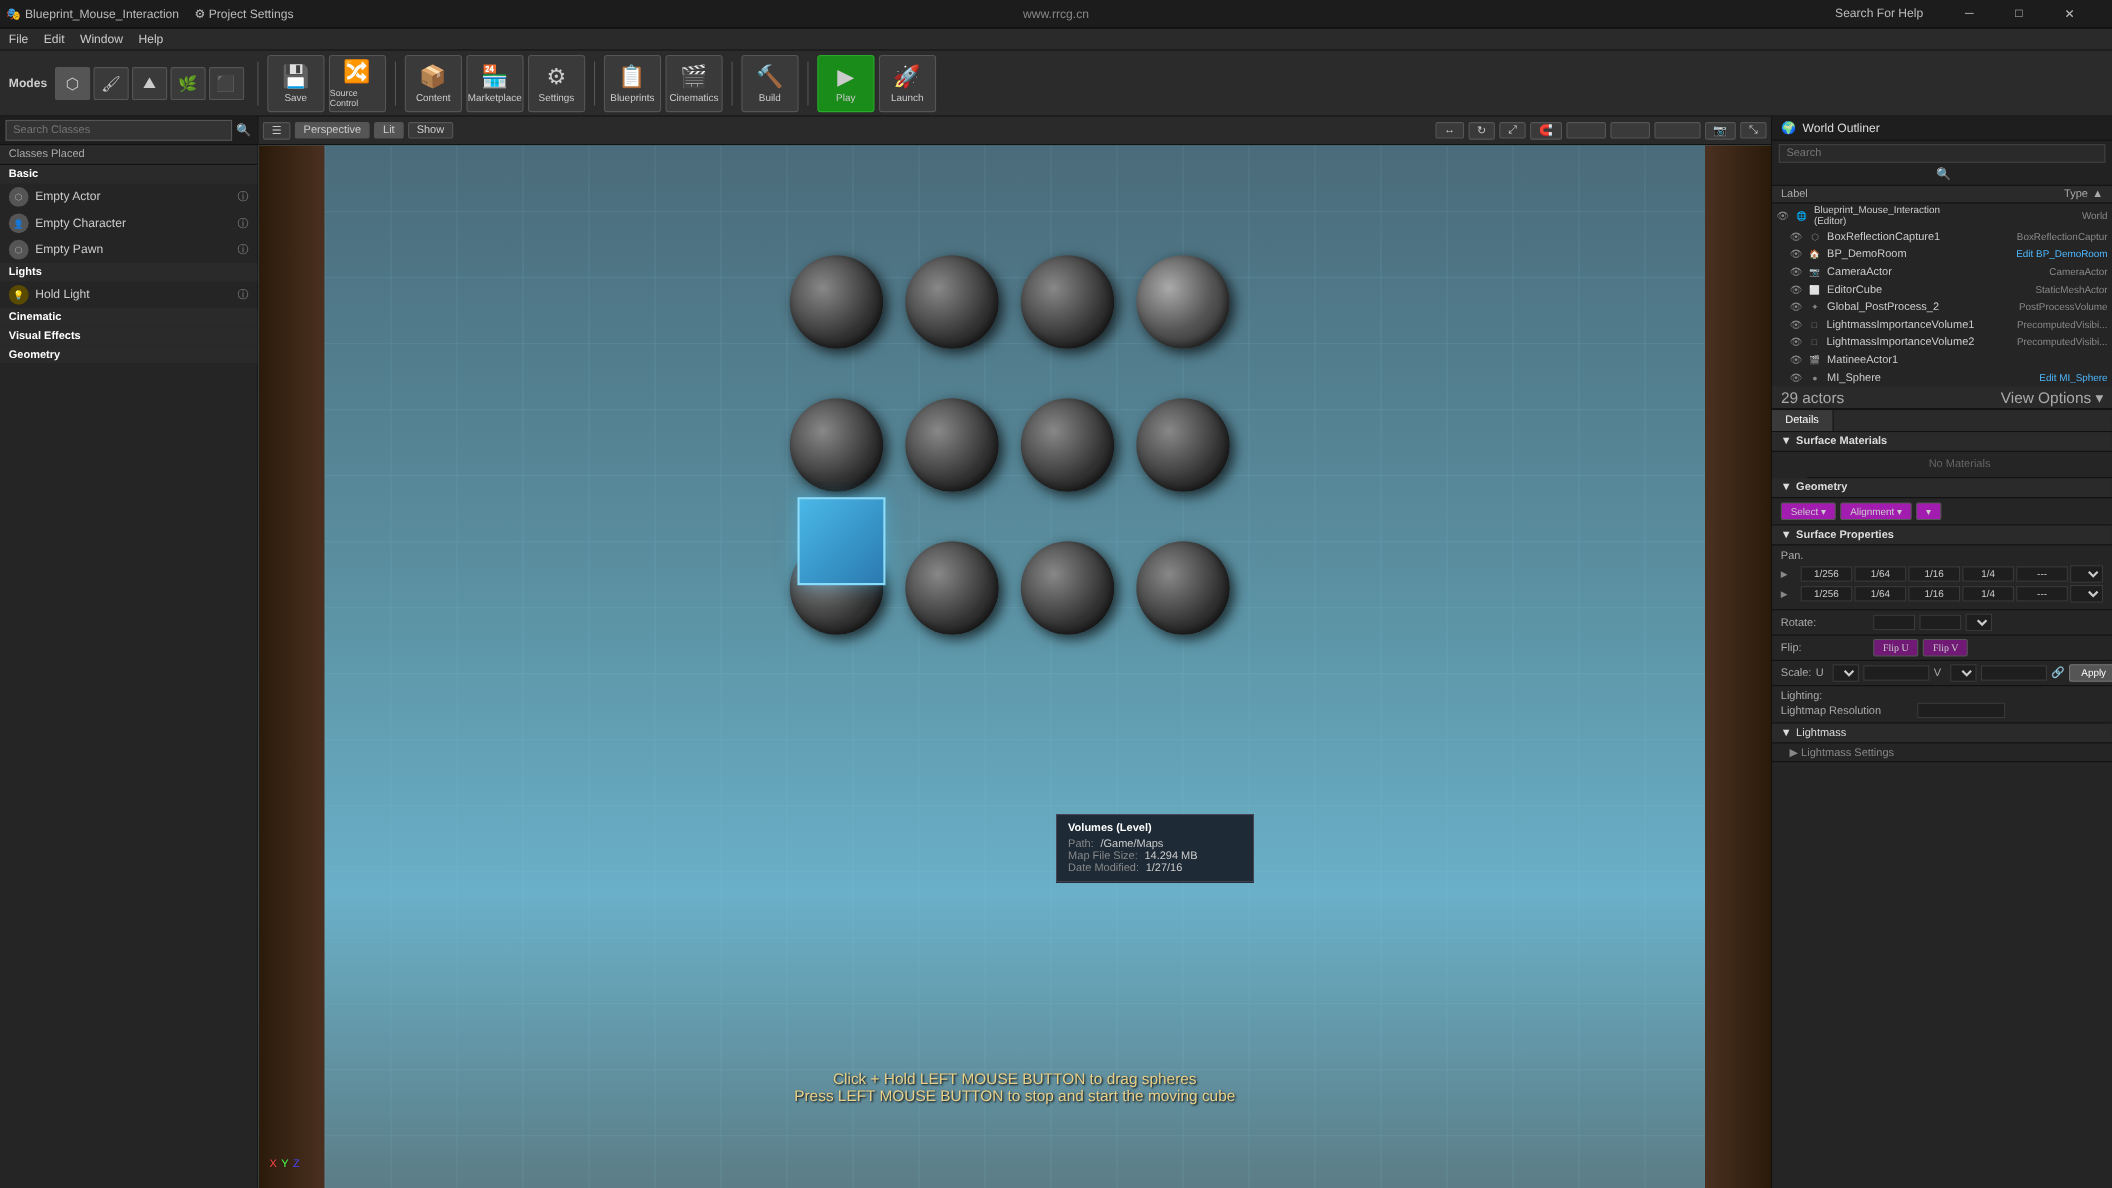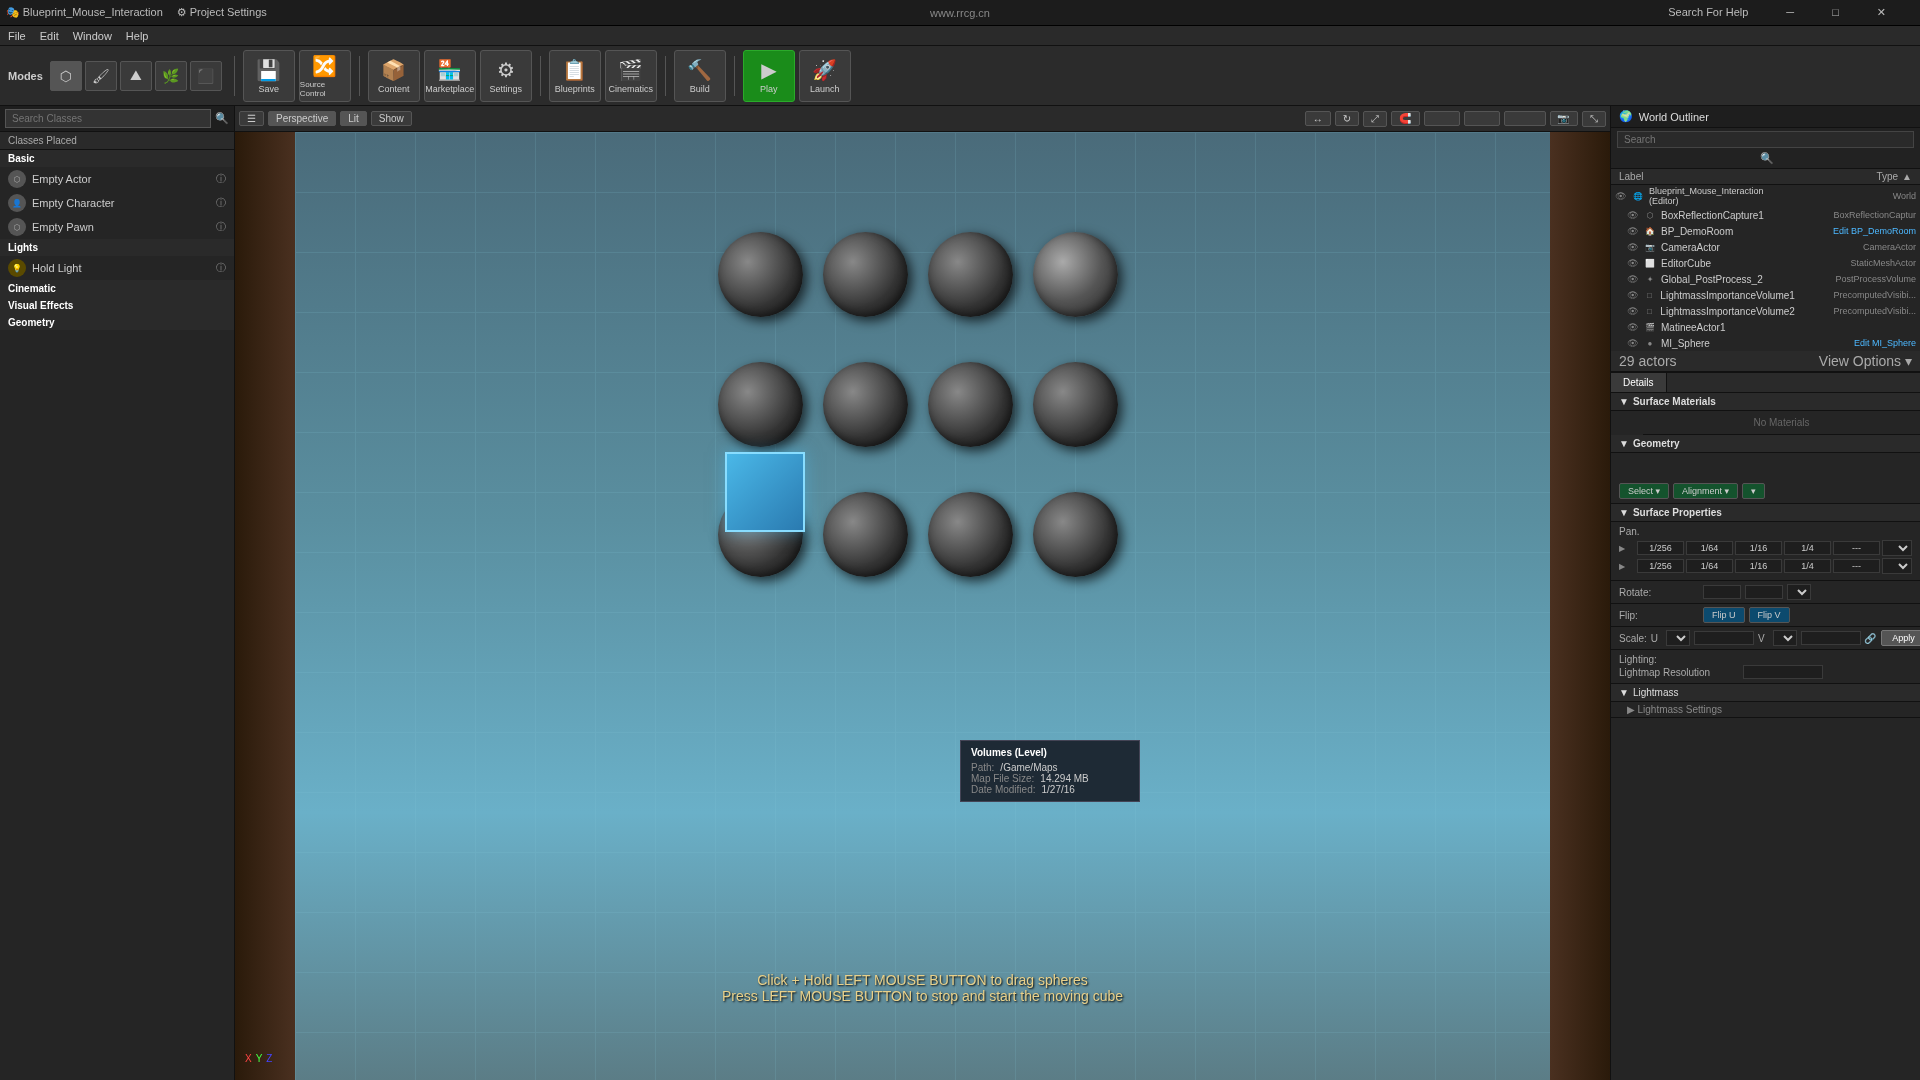--- a/index.html
+++ b/index.html
@@ -67,30 +67,30 @@
     .outliner-count { padding: 2px 8px; font-size: 14px; color: #aaa; background: #2a2a2a; border-bottom: 1px solid #111; display: flex; justify-content: space-between; }
     
     
     #details-panel { border-top: 1px solid #111; flex: 1; overflow-y: auto; }
     .details-tab { display: flex; background: #2a2a2a; border-bottom: 1px solid #111; }
     .details-tab-item { padding: 4px 12px; font-size: 10px; cursor: pointer; color: #aaa; border-right: 1px solid #111; }
     .details-tab-item.active { background: #3a3a3a; color: #fff; }
     .section-header { display: flex; align-items: center; background: #2a2a2a; padding: 3px 8px; font-size: 10px; color: #ddd; font-weight: bold; border-bottom: 1px solid #111; cursor: pointer; gap: 4px; }
     .no-materials { text-align: center; color: #666; padding: 6px; font-size: 10px; border-bottom: 1px solid #111; margin-left: 32px; }
     .select-row { display: flex; gap: 4px; padding: 4px 8px; border-bottom: 1px solid #111; }
-    .sel-btn { background: #14532d; border: 1px solid #555; color: #ccc; padding: 2px 8px; font-size: 9px; cursor: pointer; border-radius: 2px; display: flex; align-items: center; gap: 3px; margin-top: 26px; }
+    .sel-btn { background: #a21caf; border: 1px solid #555; color: #ccc; padding: 2px 8px; font-size: 9px; cursor: pointer; border-radius: 2px; display: flex; align-items: center; gap: 3px; }
     .pan-section { padding: 4px 8px; border-bottom: 1px solid #111; }
     .pan-label { font-size: 10px; color: #aaa; margin-bottom: 3px; }
     .pan-grid { display: grid; grid-template-columns: 16px repeat(5, 1fr) 30px; gap: 2px; align-items: center; margin-bottom: 2px; }
     .pan-field { background: #1e1e1e; border: 1px solid #3a3a3a; color: #ccc; padding: 1px 3px; font-size: 9px; text-align: center; }
     .pan-arrow { color: #888; font-size: 8px; }
     .pan-dropdown { background: #1e1e1e; border: 1px solid #3a3a3a; color: #ccc; font-size: 9px; padding: 1px; }
     .flip-row { display: flex; gap: 4px; align-items: center; padding: 3px 8px; border-bottom: 1px solid #111; }
     .flip-label { color: #aaa; font-size: 10px; width: 80px; }
-    .flip-btn { background: #0c4a6e; border: 1px solid #555; color: #ccc; padding: 2px 8px; font-size: 9px; cursor: pointer; border-radius: 2px; }
+    .flip-btn { background: #701a75; border: 1px solid #555; color: #ccc; padding: 2px 8px; font-size: 9px; cursor: pointer; border-radius: 2px; font-family: Liberation Serif, serif; }
     .rotate-input { background: #1e1e1e; border: 1px solid #3a3a3a; color: #ccc; padding: 1px 4px; font-size: 9px; width: 38px; text-align: center; }
     .rotate-sel { background: #1e1e1e; border: 1px solid #3a3a3a; color: #ccc; font-size: 9px; padding: 1px; }
     .scale-row { display: flex; align-items: center; gap: 4px; padding: 3px 8px; border-bottom: 1px solid #111; }
     .scale-val { color: #aaa; font-size: 10px; margin-right: 4px; }
     .scale-input { background: #1e1e1e; border: 1px solid #3a3a3a; color: #ccc; padding: 1px 4px; font-size: 9px; width: 60px; text-align: center; }
     .scale-dropdown { background: #1e1e1e; border: 1px solid #3a3a3a; color: #ccc; font-size: 9px; padding: 1px; }
     .apply-btn { background: #555; border: 1px solid #777; color: #fff; padding: 2px 10px; font-size: 9px; cursor: pointer; border-radius: 2px; margin-left: auto; }
     .lighting-section { padding: 4px 8px; border-bottom: 1px solid #111; }
     .lighting-row { display: flex; align-items: center; gap: 4px; }
     .lighting-label { color: #aaa; font-size: 10px; width: 120px; }

